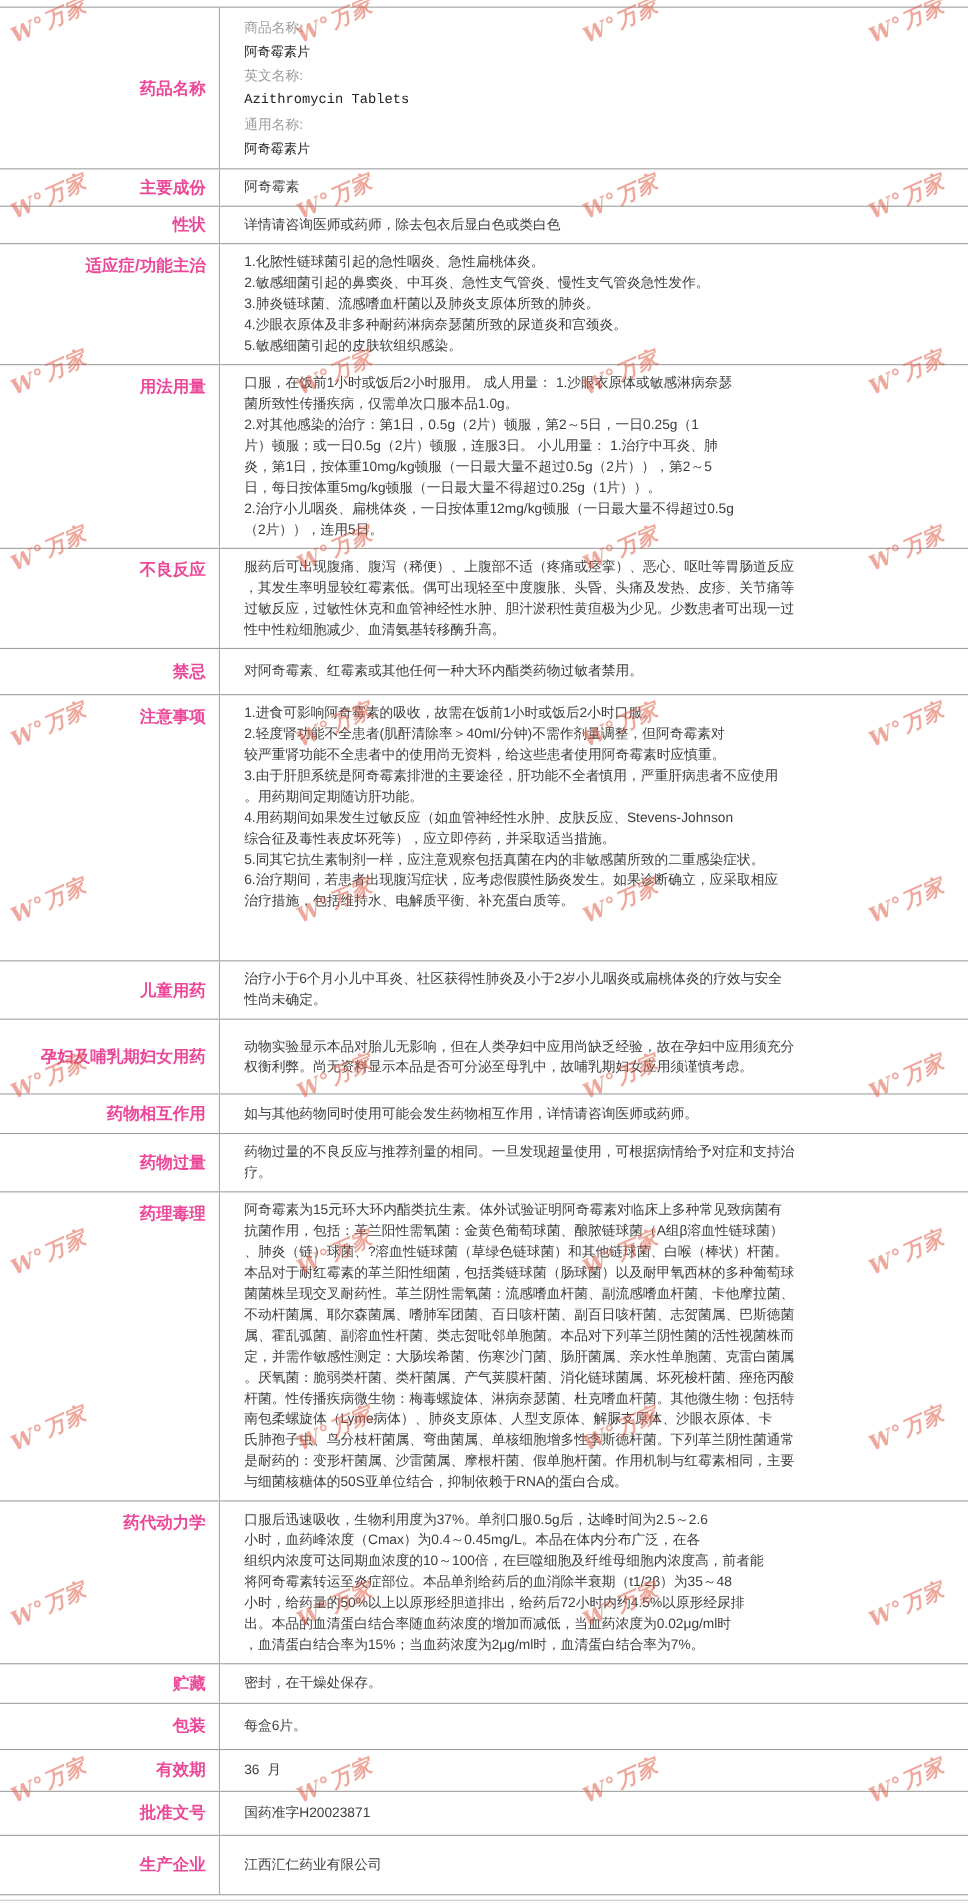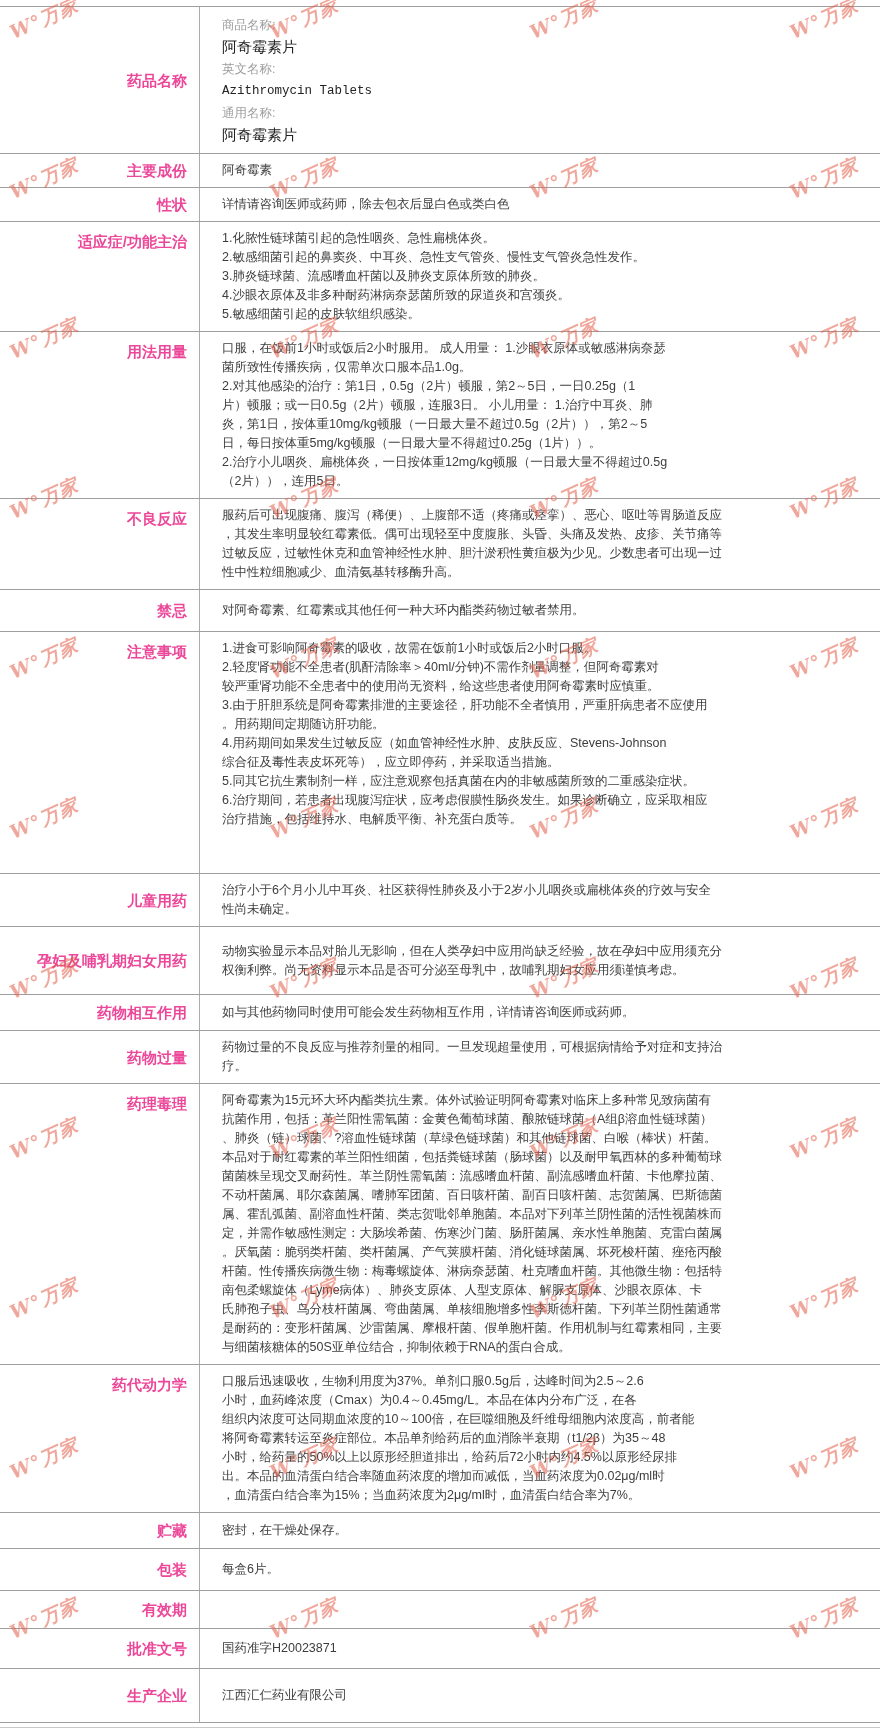--- a/index.html
+++ b/index.html
@@ -17,21 +17,21 @@
     display:flex; flex-direction:column; justify-content:center;
   }
   .row.tall .label { justify-content:flex-start; padding-top:9px; }
   .content {
     flex:1; padding:7px 10px 7px 22px; font-size:12.5px; color:#3d3d3d;
     line-height:19px; white-space:pre-wrap; word-break:break-all;
   }
   
   .name-line { display:flex; line-height:22px;flex-direction:column; }
   .nk { color:#9d9d9d; font-size:12.5px; margin-right:6px; }
-  .nv { color:#222; font-size:15px; white-space:pre-wrap; }
+  .nv { color:#222; font-size:12px; white-space:pre-wrap; }
   .nv.en { font-family:"Liberation Mono","DejaVu Sans Mono",monospace; font-size:12.5px; }
 
   
   .wm-layer { position:absolute; inset:0; pointer-events:none; z-index:5; }
   .wm {
     position:absolute; color:#e2604c; opacity:0.55; font-size:19px; font-weight:bold;
     font-style:italic; transform:rotate(-24deg); white-space:nowrap;
     font-family:"DejaVu Serif","Liberation Serif",serif; letter-spacing:1px;
   }
   .bottom-line { position:absolute; left:0; top:1727px; width:880px; border-top:1px solid #c9c9c9; }
@@ -184,20 +184,21 @@
       <div class="content">密封，在干燥处保存。</div>
     </div>
 
     <div class="row h42">
       <div class="label">包装</div>
       <div class="content">每盒6片。</div>
     </div>
 
     <div class="row h38">
       <div class="label">有效期</div>
+      <div class="content">36  月</div>
     </div>
 
     <div class="row h40">
       <div class="label">批准文号</div>
       <div class="content">国药准字H20023871</div>
     </div>
 
     <div class="row h54">
       <div class="label">生产企业</div>
       <div class="content">江西汇仁药业有限公司</div>

